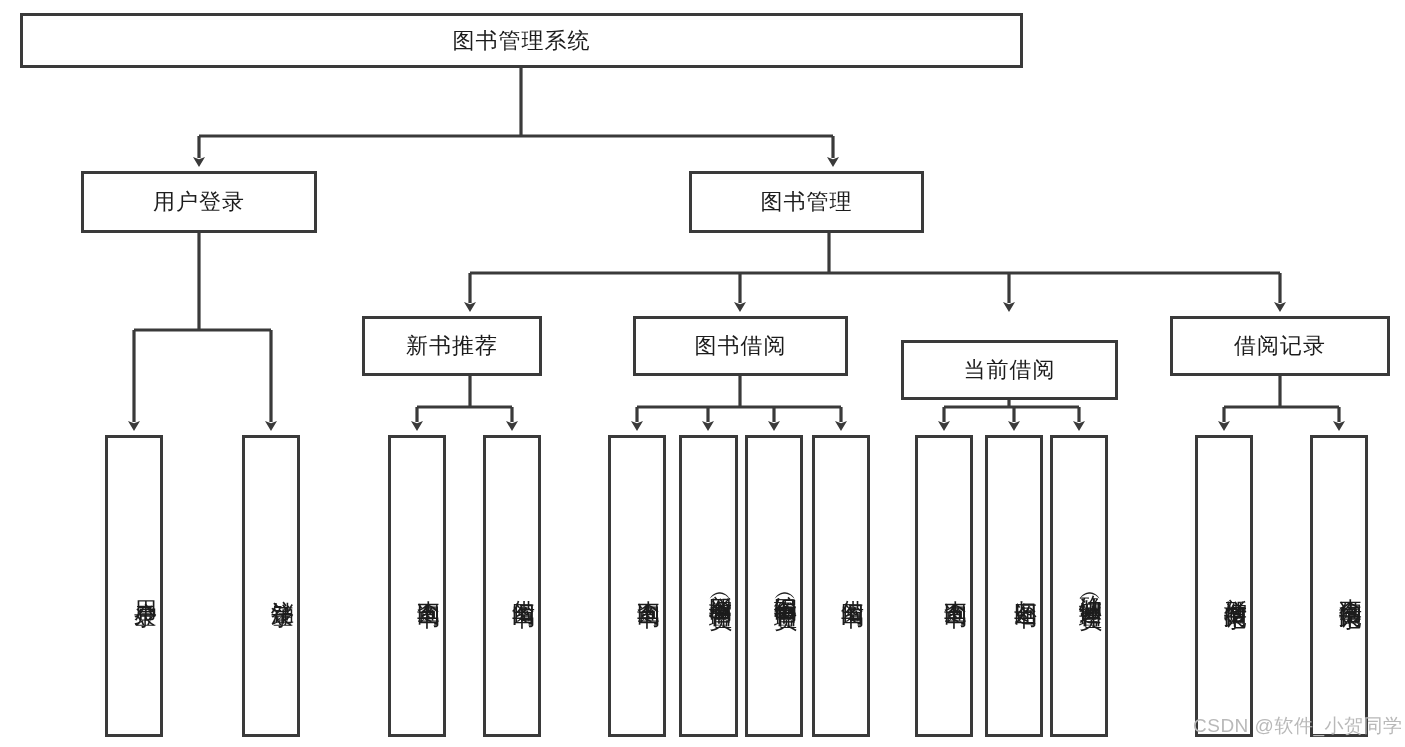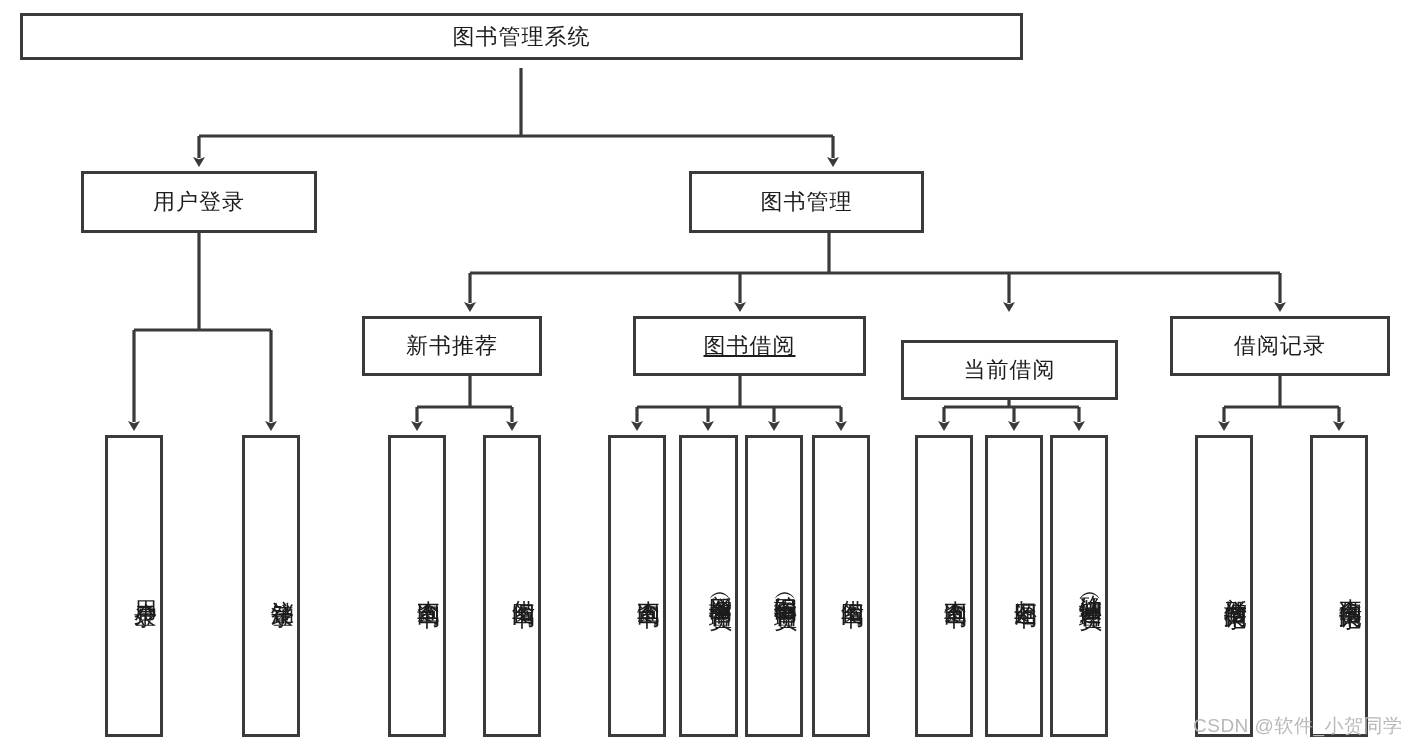--- a/index.html
+++ b/index.html
@@ -112,35 +112,35 @@
       <path d="M1014,407 L1014,422" marker-end="url(#arrow)"></path>
       <path d="M1079,407 L1079,422" marker-end="url(#arrow)"></path>
 
       <path d="M1280,376 L1280,407"></path>
       <path d="M1224,407 L1339,407"></path>
       <path d="M1224,407 L1224,422" marker-end="url(#arrow)"></path>
       <path d="M1339,407 L1339,422" marker-end="url(#arrow)"></path>
     </g>
   </svg>
 
-  <div class="node horiz" style="left:20px;top:13px;width:1003px;height:47px;">
+  <div class="node horiz" style="left:20px;top:13px;width:1003px;height:55px;">
     <span>图书管理系统</span>
   </div>
 
   <div class="node horiz" style="left:81px;top:171px;width:236px;height:62px;">
     <span>用户登录</span>
   </div>
   <div class="node horiz" style="left:689px;top:171px;width:235px;height:62px;">
     <span>图书管理</span>
   </div>
 
   <div class="node horiz" style="left:362px;top:316px;width:180px;height:60px;">
     <span>新书推荐</span>
   </div>
-  <div class="node horiz" style="left:633px;top:316px;width:233px;height:60px;text-decoration:underline;">
+  <div class="node horiz" style="left:633px;top:316px;width:215px;height:60px;">
     <span>图书借阅</span>
   </div>
   <div class="node horiz" style="left:901px;top:316px;width:217px;height:60px;margin-top:24px;">
     <span>当前借阅</span>
   </div>
   <div class="node horiz" style="left:1170px;top:316px;width:220px;height:60px;">
     <span>借阅记录</span>
   </div>
 
   <div class="node vert" style="left:105px;top:435px;width:58px;height:302px;">

